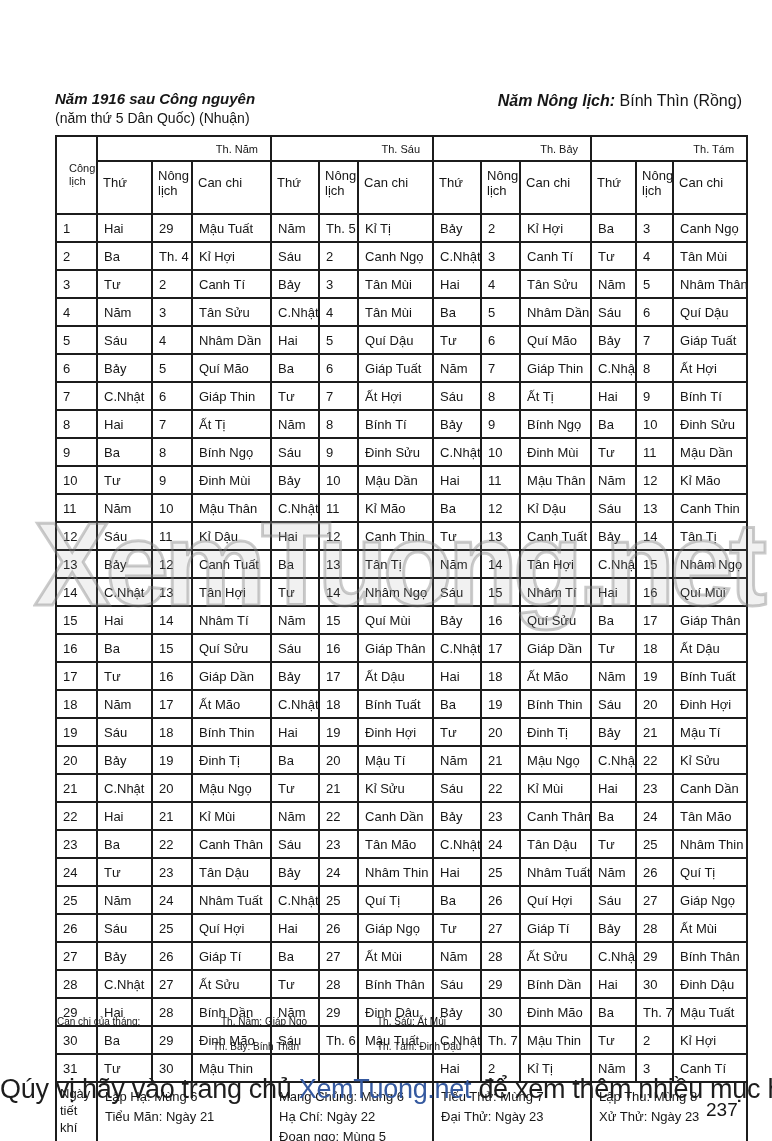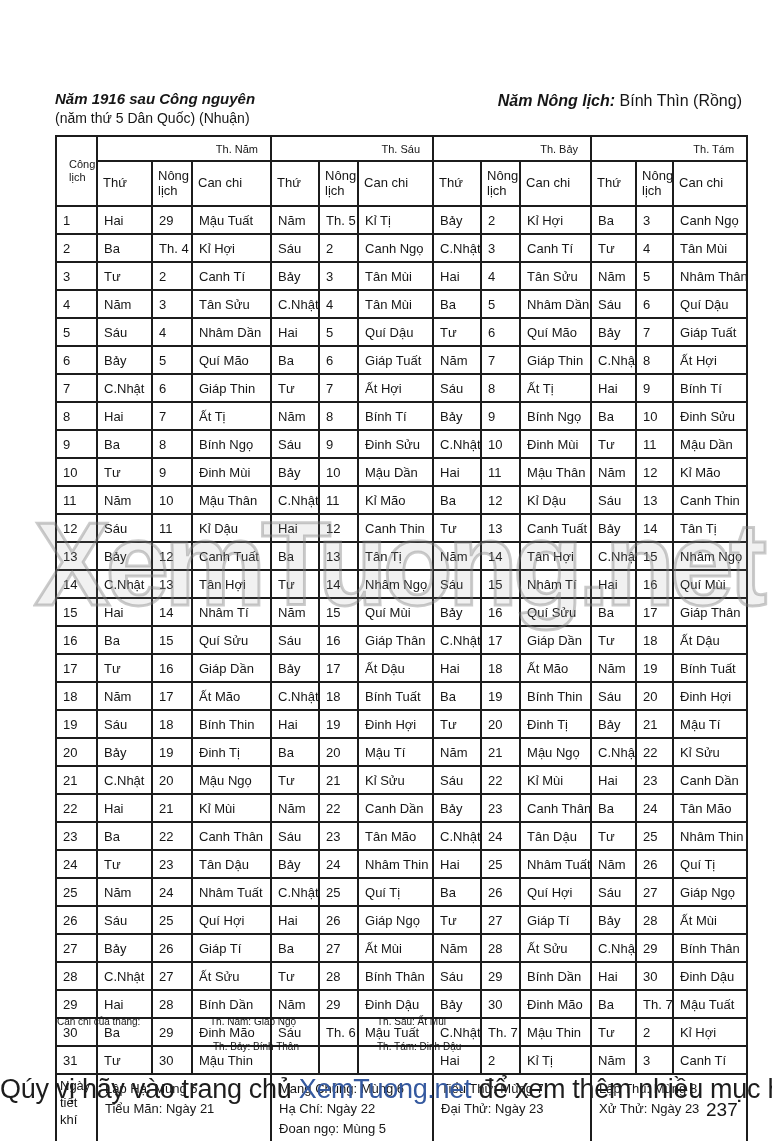--- a/index.html
+++ b/index.html
@@ -23,21 +23,21 @@
     position:absolute; left:55px; top:135px; width:691px;
     border-collapse:collapse; table-layout:fixed; font-size:13px;
     background:transparent;
   }
   table.cal th, table.cal td {
     border:2px solid #1c1c1c; font-weight:normal; overflow:hidden;
   }
   thead tr.month-row th { height:23px; text-align:right; font-size:11px; padding:0 12px; }
   thead th.corner { text-align:center; vertical-align:middle; line-height:1.2; padding:2px;margin-top:24px; }
   thead tr.sub-row th {
-    height:39px; text-align:left; vertical-align:middle; line-height:1.15; padding:2px 3px 2px 5px;
+    height:39px; text-align:left; vertical-align:middle; line-height:1.15; padding:2px 3px 10px 5px;
   }
   tbody td { height:24px; padding:1px 2px 1px 6px; white-space:nowrap; }
   tr.tietkhi-row td {
     vertical-align:top; padding:4px 2px 4px 7px; line-height:1.55; height:62px; white-space:nowrap;
   }
   tr.tietkhi-row td.tk-label { padding:3px 3px; line-height:1.3; white-space:normal; }
   .canchi-line { position:absolute; font-size:10px; white-space:nowrap; }
   .watermark {
     position:absolute; left:34px; top:496px; z-index:5; pointer-events:none;
     font-size:118px; font-weight:bold; letter-spacing:-5px; white-space:nowrap;
@@ -584,21 +584,21 @@
           </td>
         <td colspan="3">
             <div>Lập Thu: Mùng 8</div>
             <div>Xử Thử: Ngày 23</div>
           </td>
       </tr>
     </tfoot>
   </table>
 
   <span class="canchi-line" style="left:57px;  top:1016px;">Can chi của tháng:</span>
-  <span class="canchi-line" style="left:210px; top:1016px;">Th. Năm: Giáp Ngọ</span>
+  <span class="canchi-line" style="left:221px; top:1016px;">Th. Năm: Giáp Ngọ</span>
   <span class="canchi-line" style="left:377px; top:1016px;">Th. Sáu: Ất Mùi</span>
   <span class="canchi-line" style="left:213px; top:1041px;">Th. Bảy: Bính Thân</span>
   <span class="canchi-line" style="left:377px; top:1041px;">Th. Tám: Đinh Dậu</span>
 
   <div class="watermark">XemTuong.net</div>
 
   <div class="banner"><span>Qúy vị hãy vào trang chủ </span><span style="color: rgb(53, 89, 159);">XemTuong.net</span><span> để xem thêm nhiều mục hay khác</span></div>
 
   <div class="page-num">237</div>
 

